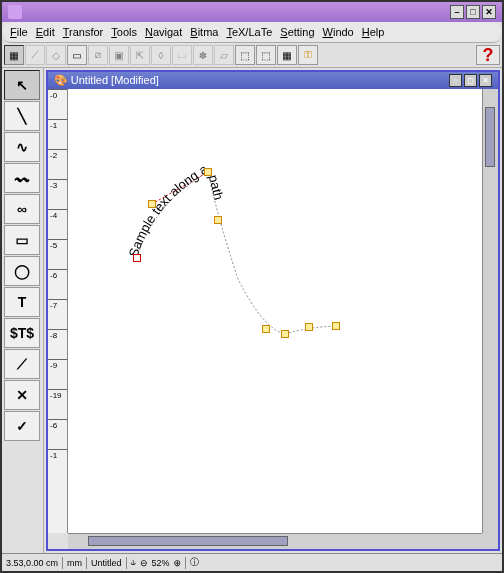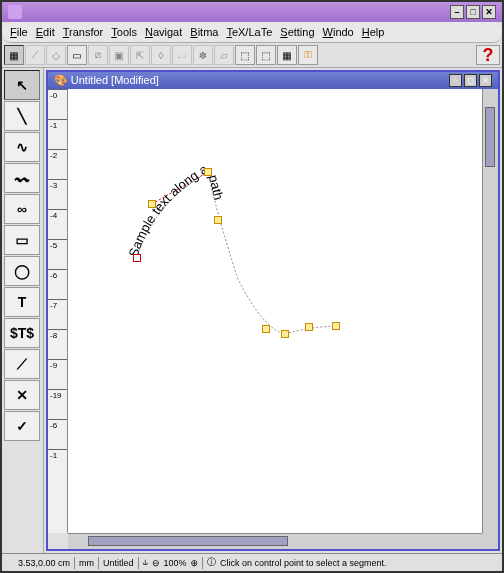--- a/index.html
+++ b/index.html
@@ -31,21 +31,21 @@
 .rtick { flex: 0 0 30px; border-left: 1px solid #666; padding-left: 2px; }
 .canvas-area { flex: 1; display: flex; }
 .ruler-left { width: 20px; background: #f0f0f0; border-right: 1px solid #888; display: flex; flex-direction: column; font-size: 8px; }
 .ltick { flex: 0 0 30px; border-top: 1px solid #666; padding-top: 1px; padding-left: 2px; }
 .canvas { flex: 1; background: #fff; position: relative; overflow: hidden; }
 .vscroll { width: 16px; background: #d0d0d0; border-left: 1px solid #888; position: relative; }
 .vthumb { position: absolute; top: 18px; left: 2px; width: 10px; height: 60px; background: #a0a0c0; border: 1px solid #666; }
 .hscroll-wrap { display: flex; height: 16px; }
 .hscroll { flex: 1; background: #d0d0d0; border-top: 1px solid #888; position: relative; margin-left: 20px; }
 .hthumb { position: absolute; left: 20px; top: 2px; height: 10px; width: 200px; background: #a0a0c0; border: 1px solid #666; }
-.statusbar { background: #e0e0e0; border-top: 1px solid #888; display: flex; padding: 2px 16px; font-size: 9px; align-items: center; gap: 4px; }
+.statusbar { background: #e0e0e0; border-top: 1px solid #888; display: flex; padding: 2px 4px; font-size: 9px; align-items: center; gap: 4px; }
 .stat-sep { border-left: 1px solid #888; height: 12px; }
 .path-handle { position: absolute; width: 8px; height: 8px; border: 1px solid #cc8800; background: #ffee99; }
 .path-handle.sel { border: 1px solid #cc0000; background: #fff; }
 svg.pathcurve { position: absolute; top: 0; left: 0; pointer-events: none; }
 .helpbtn { width: 24px; font-size: 18px; color: #c00; font-weight: bold; }
 </style>
 </head>
 <body>
 
 <div class="window">
@@ -169,19 +169,18 @@
 
   <div class="statusbar">
     <span>3.53,0.00 cm</span>
     <span class="stat-sep"></span>
     <span>mm</span>
     <span class="stat-sep"></span>
     <span>Untitled</span>
     <span class="stat-sep"></span>
     <span>⫝</span>
     <span>⊖</span>
-    <span>100%</span>
+    <span>52%</span>
     <span>⊕</span>
     <span class="stat-sep"></span>
     <span>ⓘ</span>
-    <span>Click on control point to select a segment.</span>
   </div>
 </div>
 
 </body></html>

